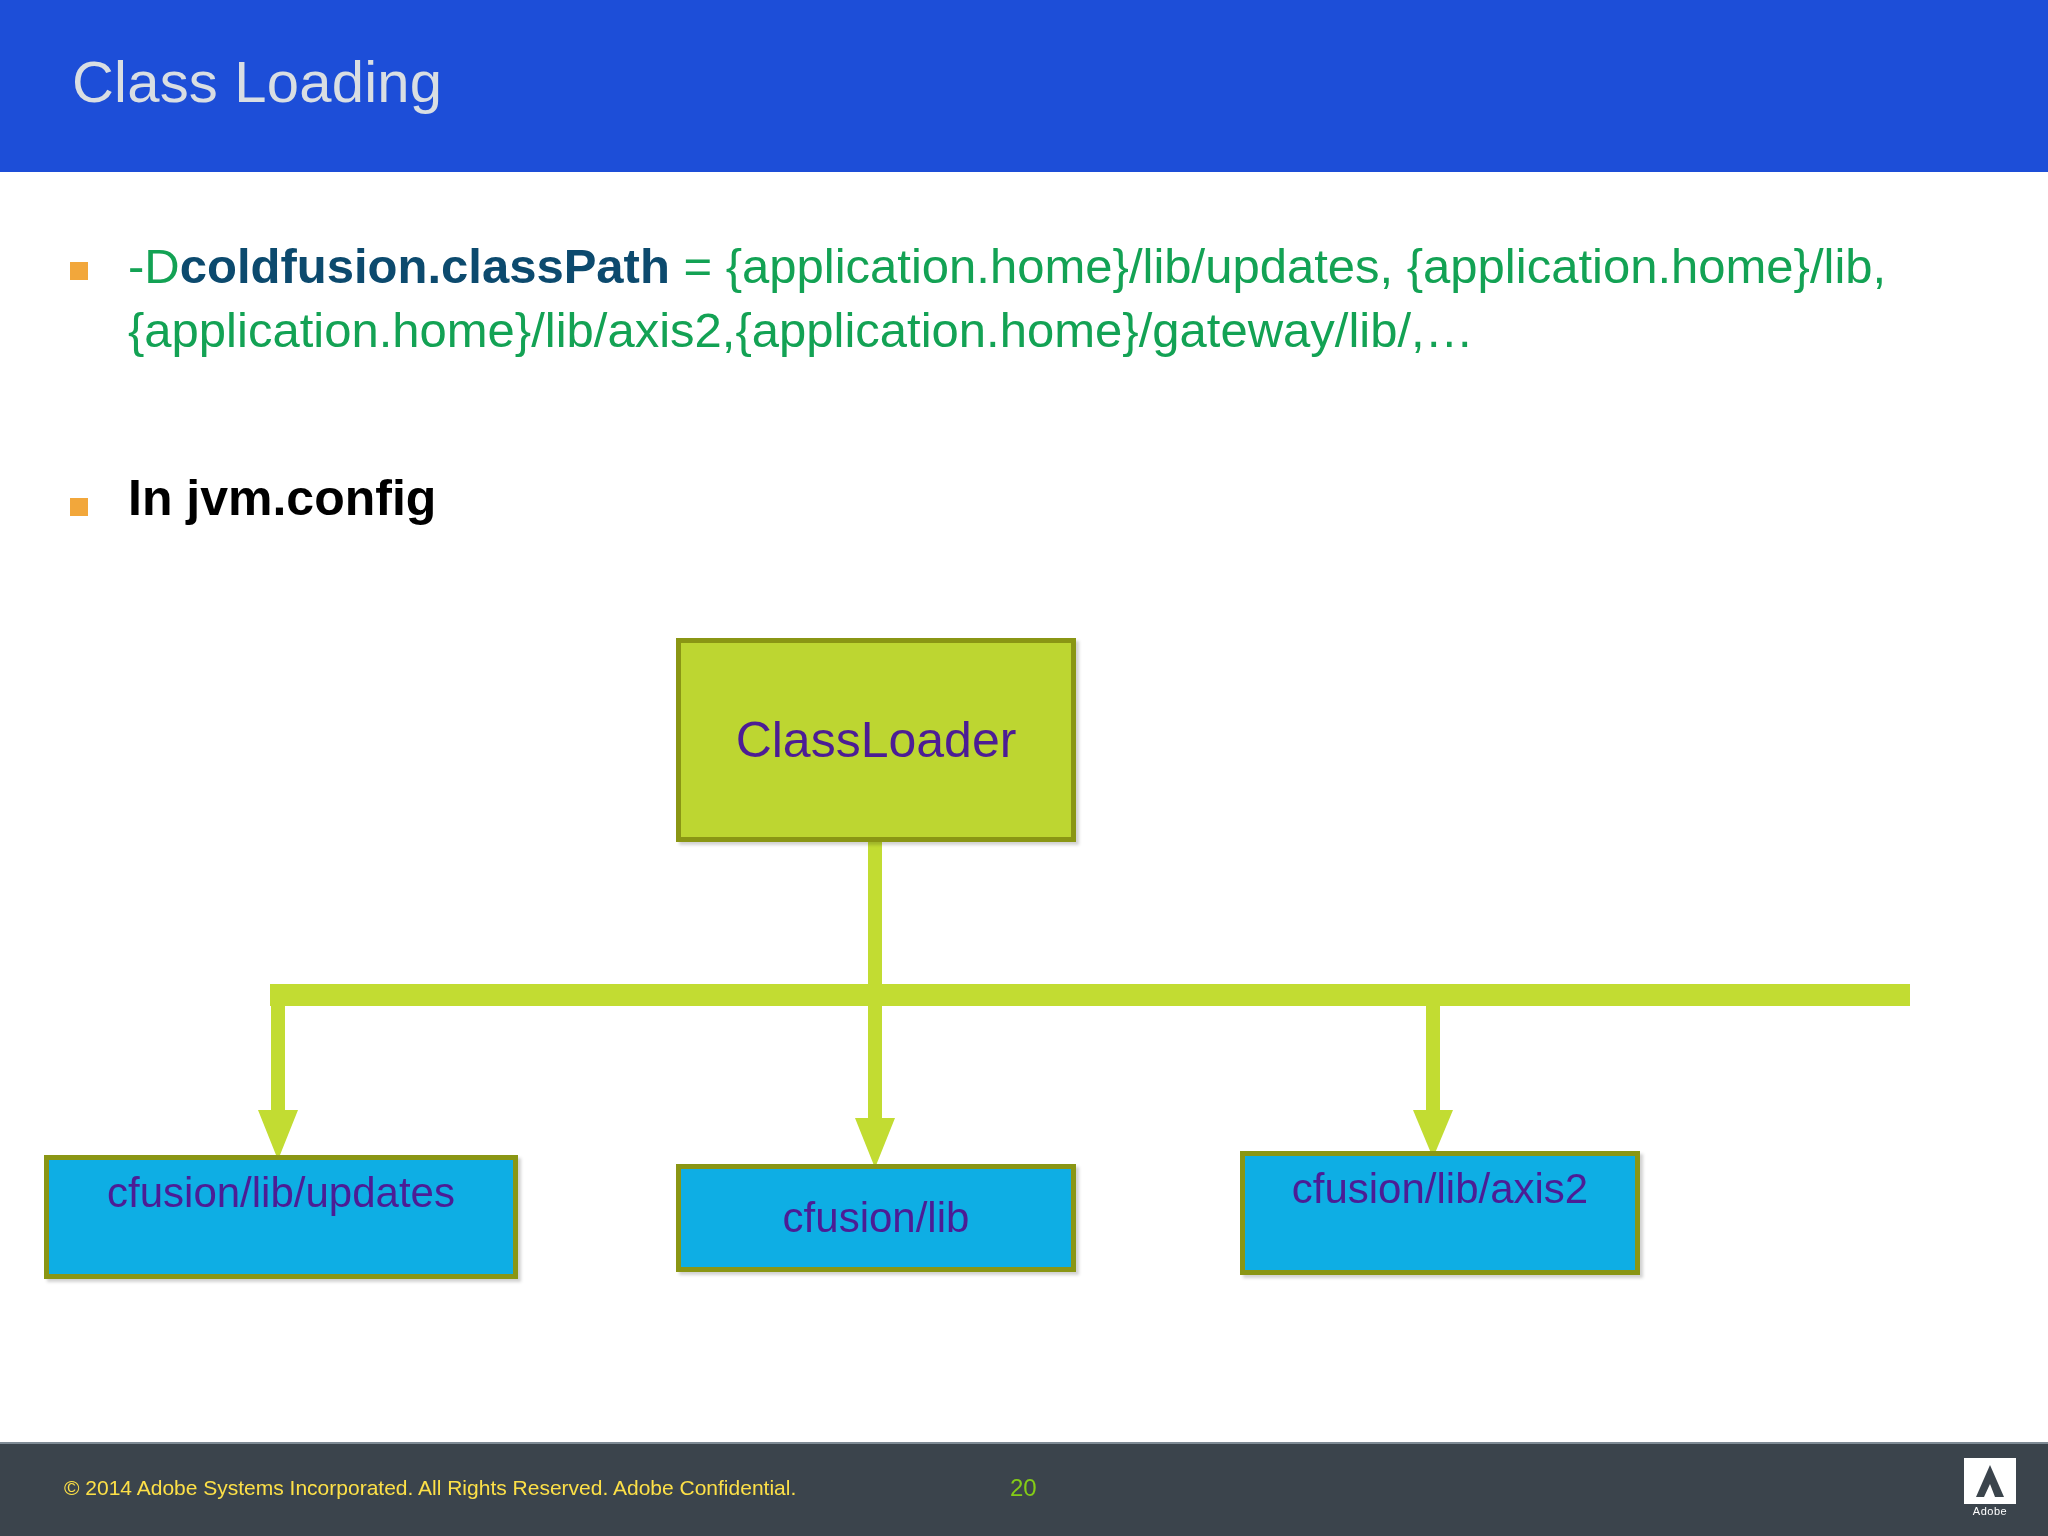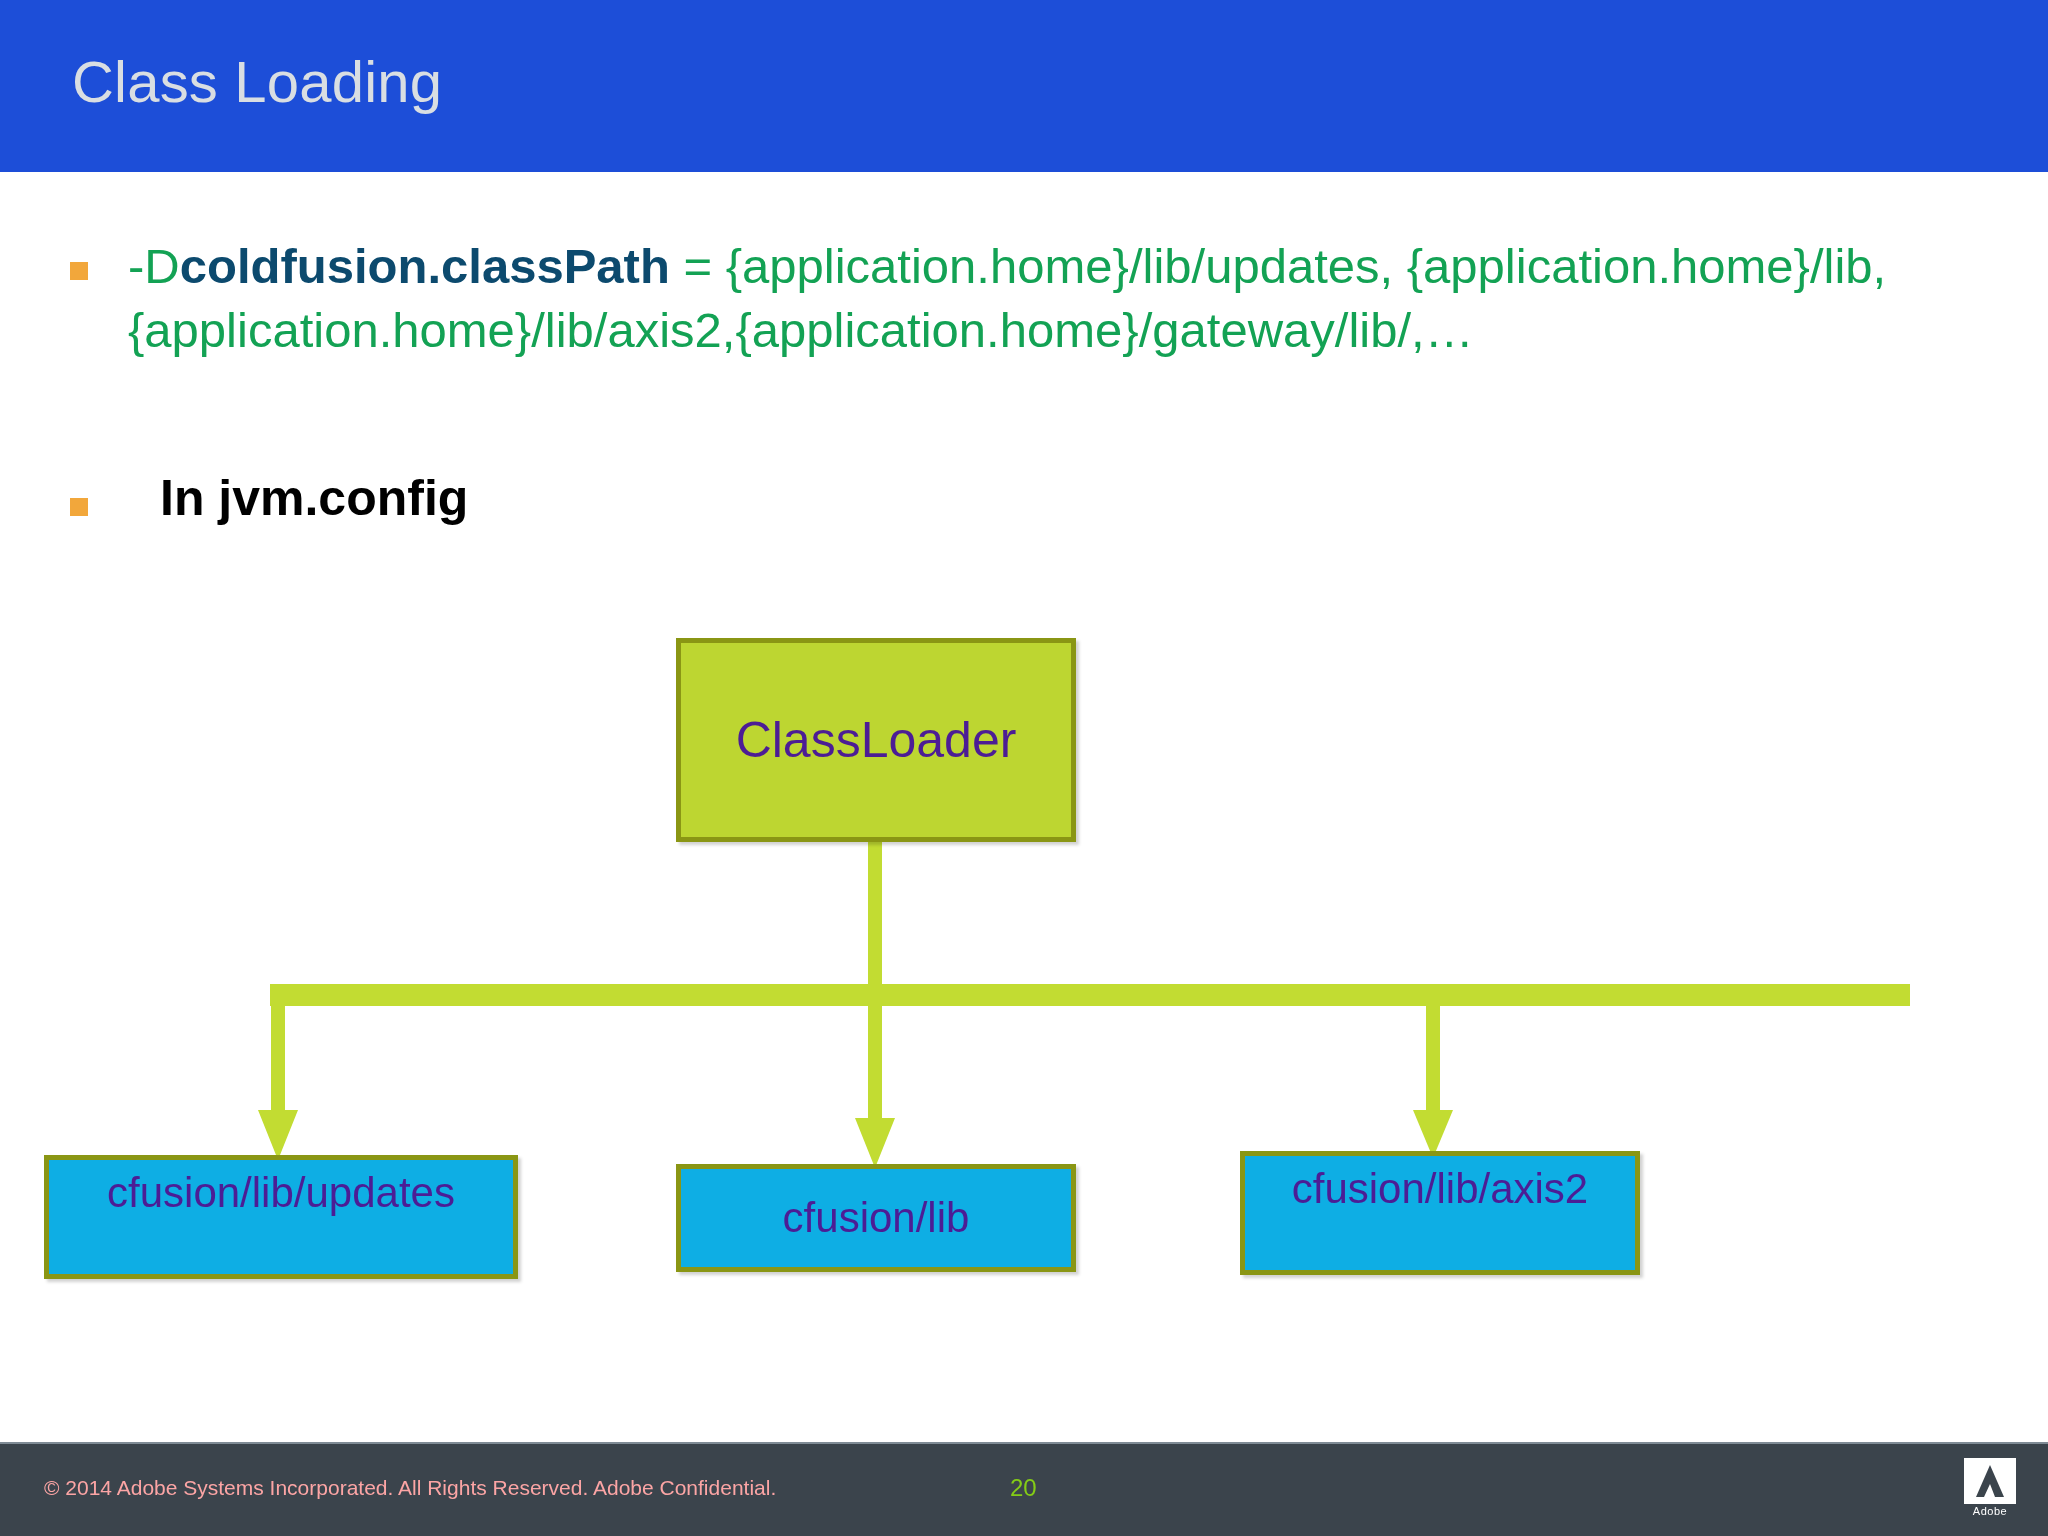--- a/index.html
+++ b/index.html
@@ -78,21 +78,20 @@
     font-weight: bold;
   }
   .cf-green {
     color: #13a254;
   }
 
   #bullet-two {
     left: 70px;
     top: 296px;
     width: 1200px;
-    gap: 32px;
   }
   #bullet-two .bullet-marker {
     margin-top: 30px;
   }
   #bullet-two .bullet-text {
     color: #000000;
     font-weight: bold;
     font-size: 50px;
     line-height: 60px;
   }
@@ -175,24 +174,24 @@
   .slide-footer {
     position: absolute;
     left: 0;
     top: 1444px;
     width: 2048px;
     height: 92px;
     background: #3b444c;
   }
   .footer-copyright {
     position: absolute;
-    left: 44px;
+    left: 64px;
     top: 32px;
     font-size: 21px;
-    color: #fca5a5;
+    color: #fde047;
     white-space: nowrap;
   }
   .footer-pagenum {
     position: absolute;
     left: 1010px;
     top: 30px;
     font-size: 24px;
     color: #84cc16;
   }
   .footer-logo {

